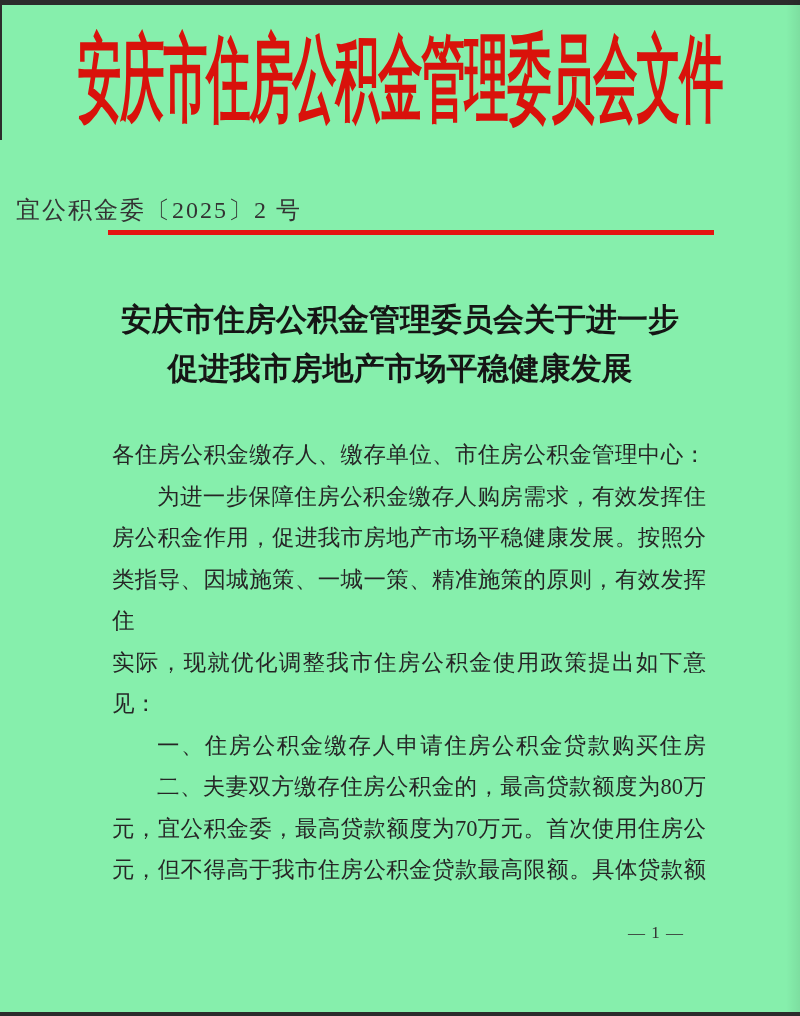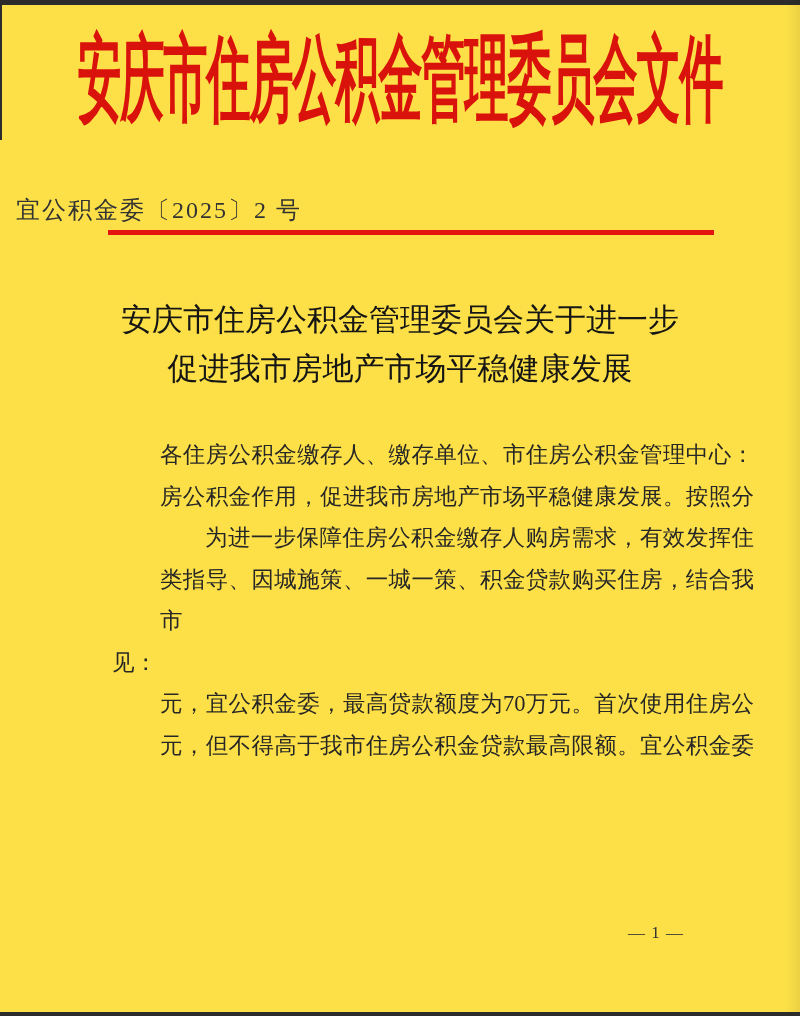--- a/index.html
+++ b/index.html
@@ -5,21 +5,21 @@
   * { margin: 0; padding: 0; box-sizing: border-box; }
   html, body {
     width: 800px; height: 1016px;
     background: #ffffff;
     overflow: hidden;
     font-family: "Liberation Serif", "DejaVu Serif", serif;
   }
   .page {
     position: relative;
     width: 800px; height: 1016px;
-    background: #fde047;
+    background: #86efac;
   }
   .scan-edge-top {
     position: absolute; top: 0; left: 0;
     width: 100%; height: 5px;
     background: #2c2c2c;
   }
   .scan-edge-bottom {
     position: absolute; bottom: 0; left: 0;
     width: 100%; height: 4px;
     background: #2c2c2c;
@@ -61,37 +61,36 @@
     top: 230px; left: 108px;
     width: 606px; height: 5px;
     background: #e41410;
   }
   .doc-title {
     position: absolute;
     top: 295px; left: 0; width: 100%;
     text-align: center;
     font-size: 31px;
     line-height: 49px;
-    font-weight: normal;
+    font-weight: bold;
     color: #151515;
   }
   .body-text {
     position: absolute;
     top: 434px; left: 112px;
     width: 594px;
     font-size: 22.5px;
     line-height: 41.5px;
     color: #262626;
   }
   .body-text .line { width: 100%; }
   .body-text .jline {
     text-align: justify;
     text-align-last: justify;
     text-justify: inter-character;
-    margin-left: 48px;
   }
   .body-text .indent { text-indent: 2em; }
   .page-number {
     position: absolute;
     top: 923px; left: 628px;
     font-size: 17px;
     letter-spacing: 1px;
     color: #333333;
   }
 </style>
@@ -110,24 +109,27 @@
 
   <div class="red-rule"></div>
 
   <div class="doc-title">
     <div>安庆市住房公积金管理委员会关于进一步</div>
     <div>促进我市房地产市场平稳健康发展</div>
   </div>
 
   <div class="body-text">
     <div class="line jline">各住房公积金缴存人、缴存单位、市住房公积金管理中心：</div>
+    <div class="line jline indent">为进一步保障住房公积金缴存人购房需求，有效发挥住</div>
     <div class="line jline">房公积金作用，促进我市房地产市场平稳健康发展。按照分</div>
-    <div class="line jline indent">为进一步保障住房公积金缴存人购房需求，有效发挥住</div>
-    <div class="line jline">类指导、因城施策、一城一策、积金贷款购买住房，结合我市</div>
+    <div class="line jline">类指导、因城施策、一城一策、精准施策的原则，有效发挥住</div>
+    <div class="line jline">实际，现就优化调整我市住房公积金使用政策提出如下意</div>
     <div class="line">见：</div>
+    <div class="line jline indent">一、住房公积金缴存人申请住房公积金贷款购买住房</div>
+    <div class="line jline indent">二、夫妻双方缴存住房公积金的，最高贷款额度为80万</div>
     <div class="line jline">元，宜公积金委，最高贷款额度为70万元。首次使用住房公</div>
-    <div class="line jline">元，但不得高于我市住房公积金贷款最高限额。宜公积金委</div>
+    <div class="line jline">元，但不得高于我市住房公积金贷款最高限额。具体贷款额</div>
   </div>
 
   <div class="page-number">— 1 —</div>
 
   <div class="scan-edge-bottom"></div>
 </div>
 
 </body></html>

